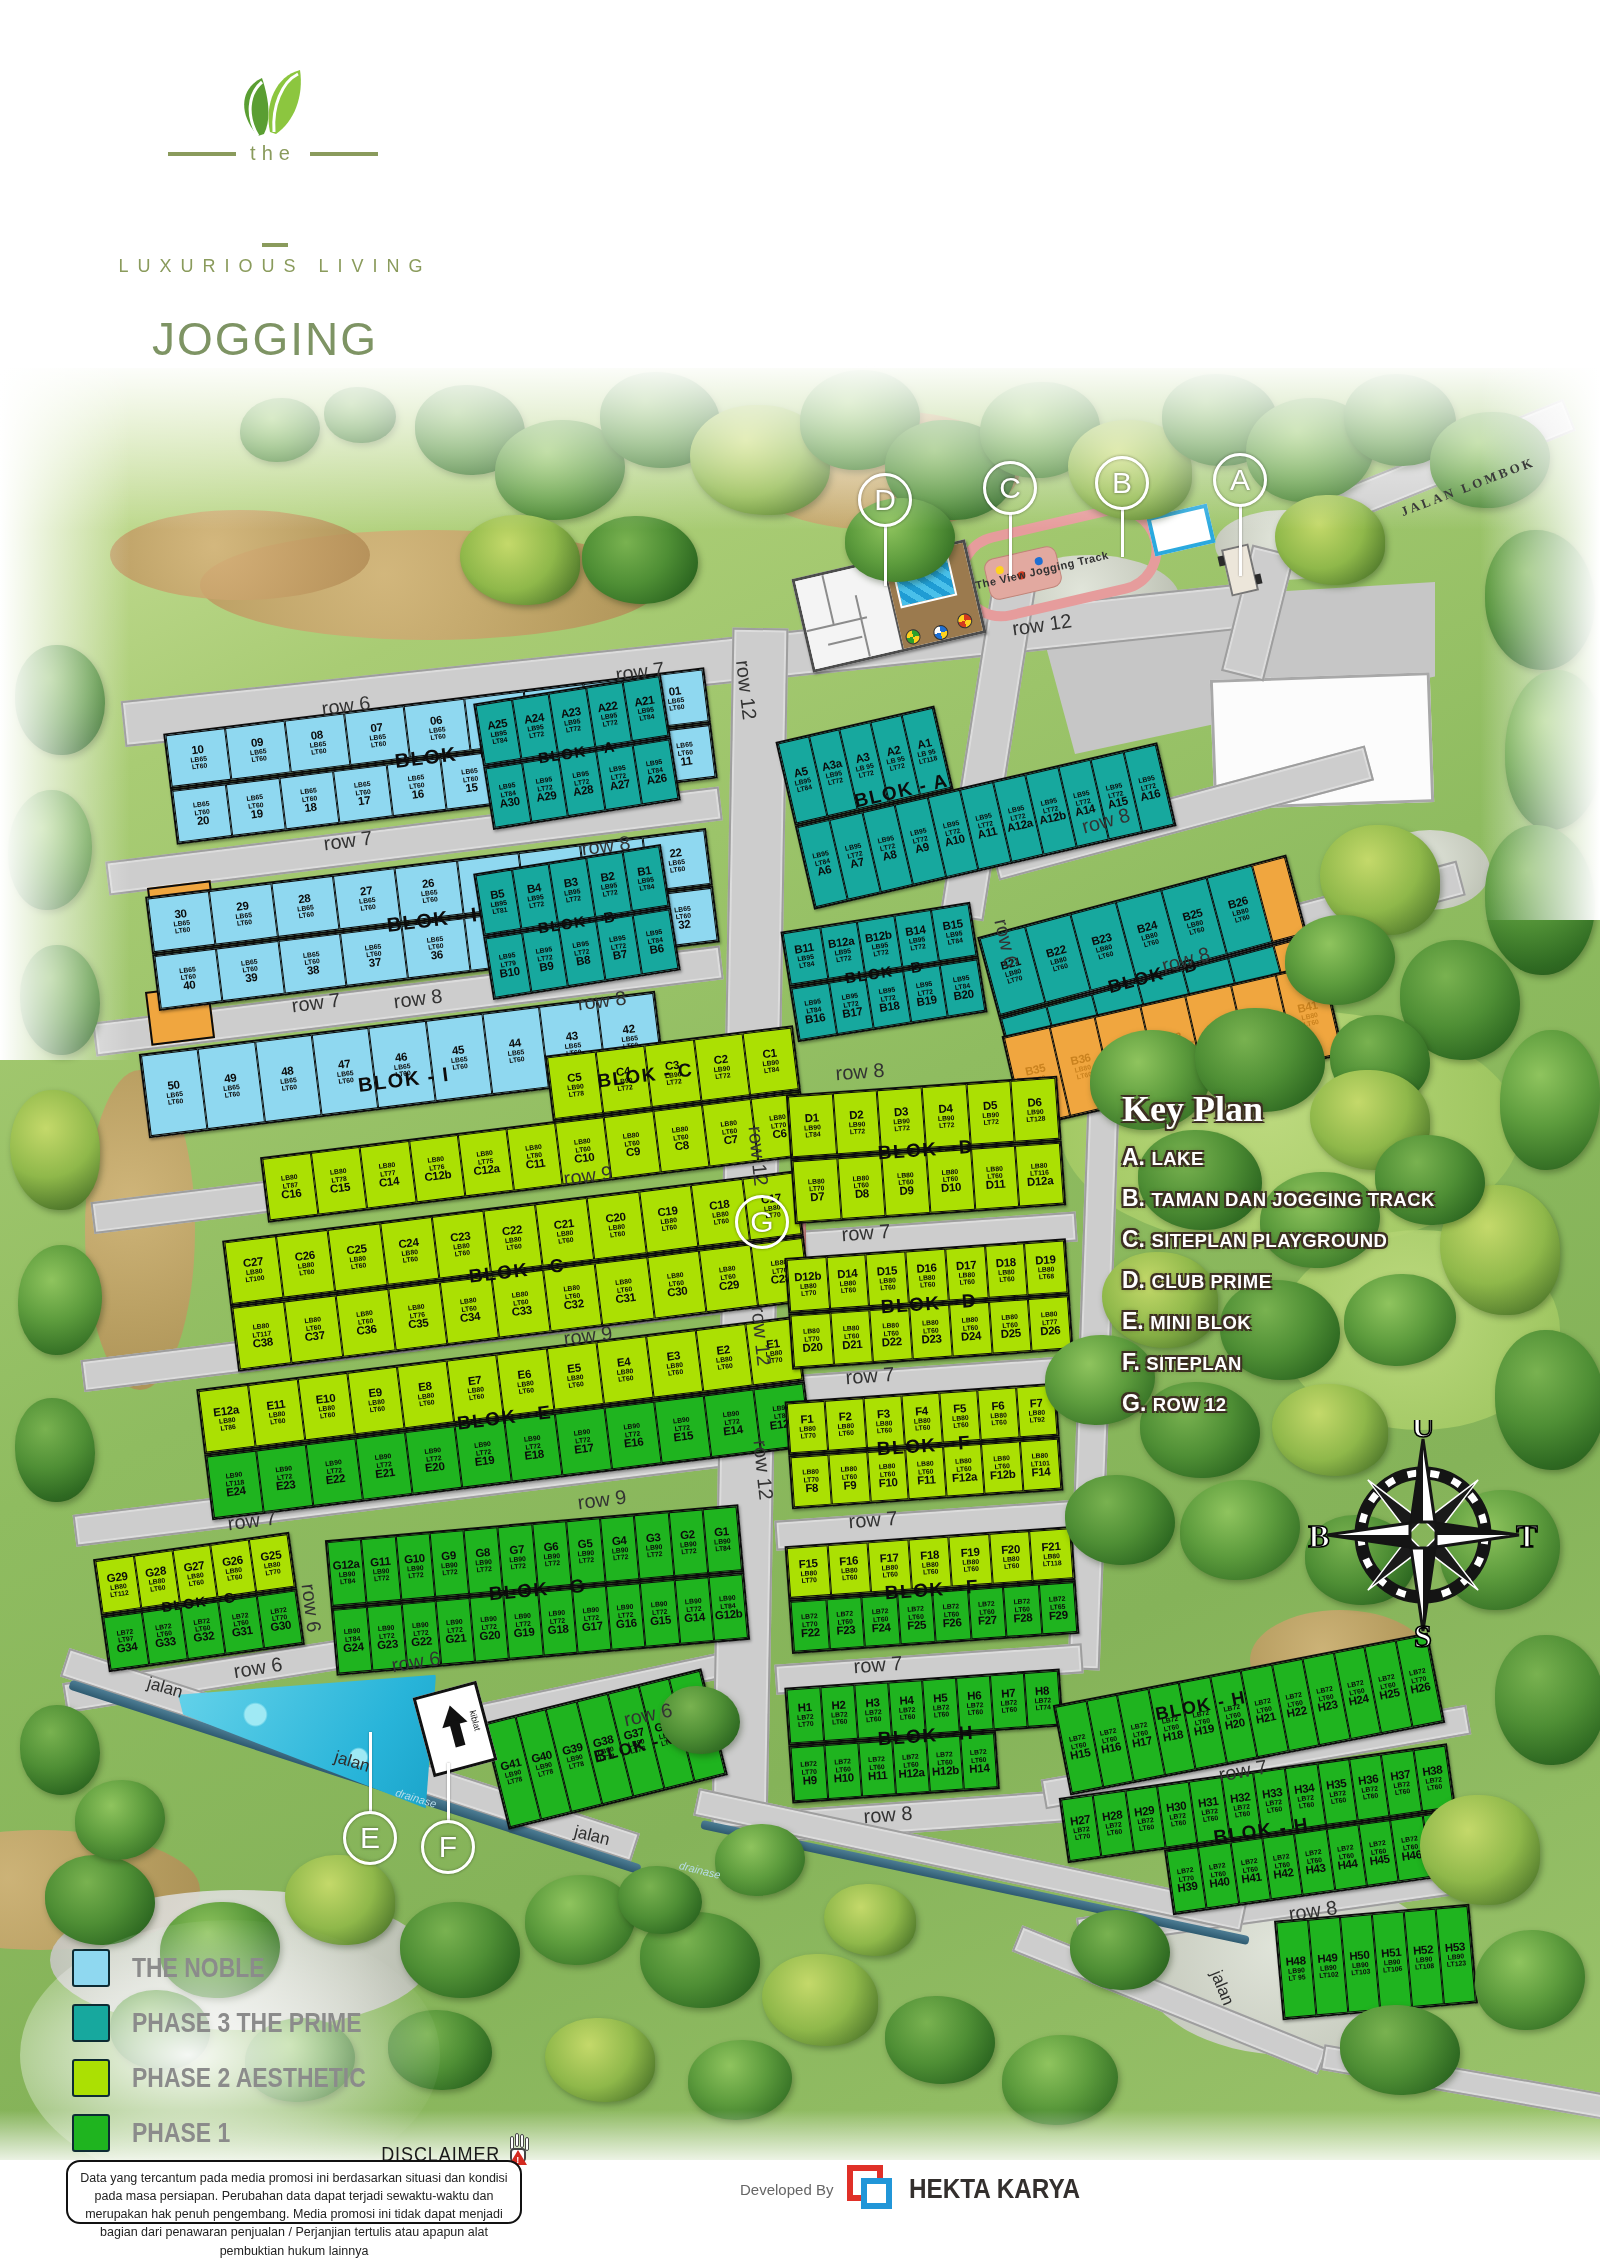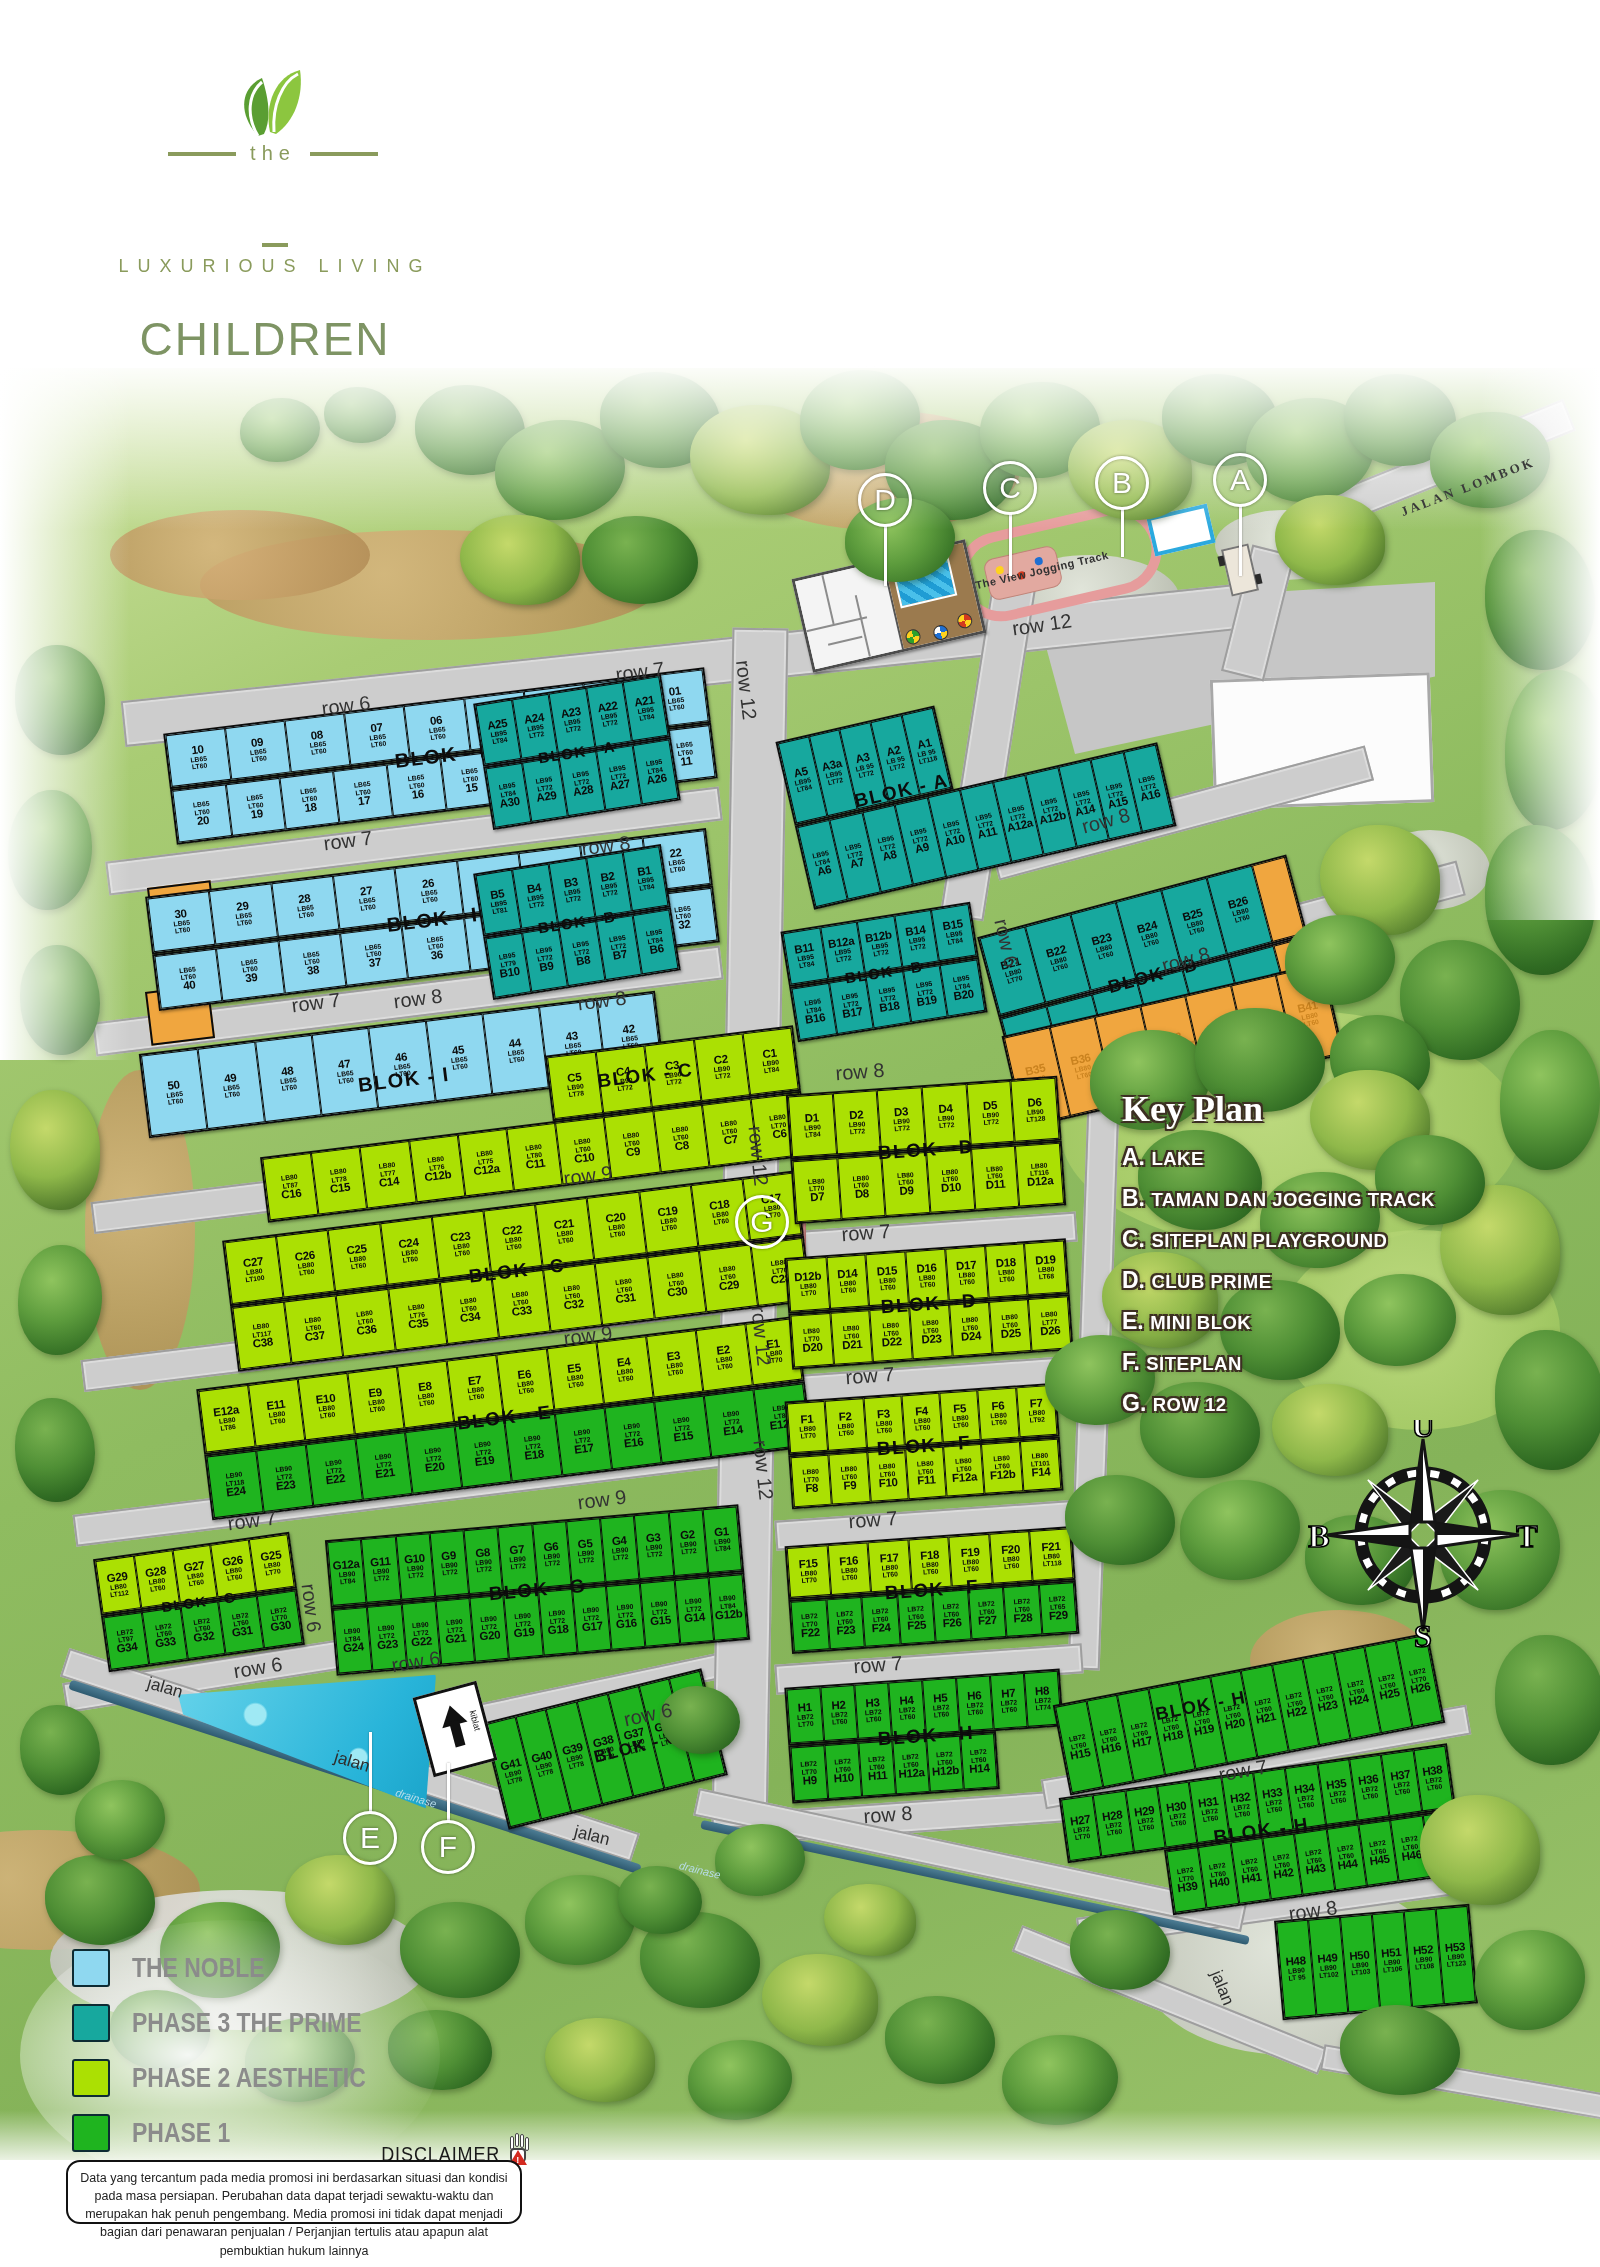--- a/index.html
+++ b/index.html
@@ -152,21 +152,21 @@
       <path d="M42 70 C36 42 48 14 72 8 C76 34 66 60 48 72 Z" fill="#8cc63f"></path>
       <path d="M46 70 C44 44 54 20 70 12" fill="none" stroke="#fff" stroke-width="3"></path>
     </svg>
     <div id="logo-the-row">
       <span class="bar"></span>
       <span id="logo-the">the</span>
       <span class="bar"></span>
     </div>
     <div id="logo-underbar"></div>
     <div id="logo-tagline">LUXURIOUS LIVING</div>
-    <div id="page-title">CHILDREN</div>
+    <div id="page-title">JOGGING</div>
   </div>
 
   <div class="feat" id="parking"></div>
   <div class="feat" id="white-bldg"></div>
   <div class="feat" id="jog-track"></div>
   <div id="roads"></div>
   <div class="feat" id="mini-lake"></div>
   <div class="feat" id="g-square"></div>
   <div class="orange-sq" style="left:150px;top:884px;width:64px;height:54px;transform:rotate(-7deg)"></div>
   <div class="orange-sq" style="left:148px;top:988px;width:64px;height:54px;transform:rotate(-7deg)"></div>
@@ -271,20 +271,28 @@
         <span class="f" style="left:9px;top:-3px"></span>
       <span class="f" style="left:14px;top:-2px"></span>
         <span class="f" style="left:19px;top:1px"></span>
       <span class="palm"></span>
       <span class="warn"></span>
         <span class="warn-ex">!</span>
     </span>
   </div>
   <div id="disclaimer-box">
     <span>Data yang tercantum pada media promosi ini berdasarkan situasi dan kondisi pada masa  persiapan. Perubahan data dapat  terjadi sewaktu-waktu  dan merupakan hak penuh pengembang. Media promosi ini tidak dapat menjadi bagian  dari  penawaran  penjualan /  Perjanjian  tertulis  atau apapun alat pembuktian hukum lainnya</span>
+  </div>
+  <div id="developer">
+    <span id="dev-prefix">Developed By</span>
+    <span class="hk-logo">
+      <span class="hk-red"></span>
+        <span class="hk-blue"></span>
+    </span>
+    <span id="dev-name">HEKTA KARYA</span>
   </div>
 
 <div class="dirt" style="left: 200px; top: 530px; width: 460px; height: 110px;"></div>
     <div class="dirt" style="left: 85px; top: 1070px; width: 110px; height: 320px;"></div>
     <div class="dirt" style="left: 740px; top: 410px; width: 280px; height: 120px;"></div>
     <div class="dirt" style="left: 110px; top: 510px; width: 260px; height: 90px;"></div>
     <div class="dirt" style="left: -120px; top: 1830px; width: 320px; height: 120px;"></div>
     <div class="dirt" style="left: 1250px; top: 1610px; width: 180px; height: 100px;"></div>
     <div class="grassL" style="left: 1060px; top: 1010px; width: 460px; height: 240px;"></div>
     <div class="grassL" style="left: 1280px; top: 1230px; width: 280px; height: 200px;"></div>

